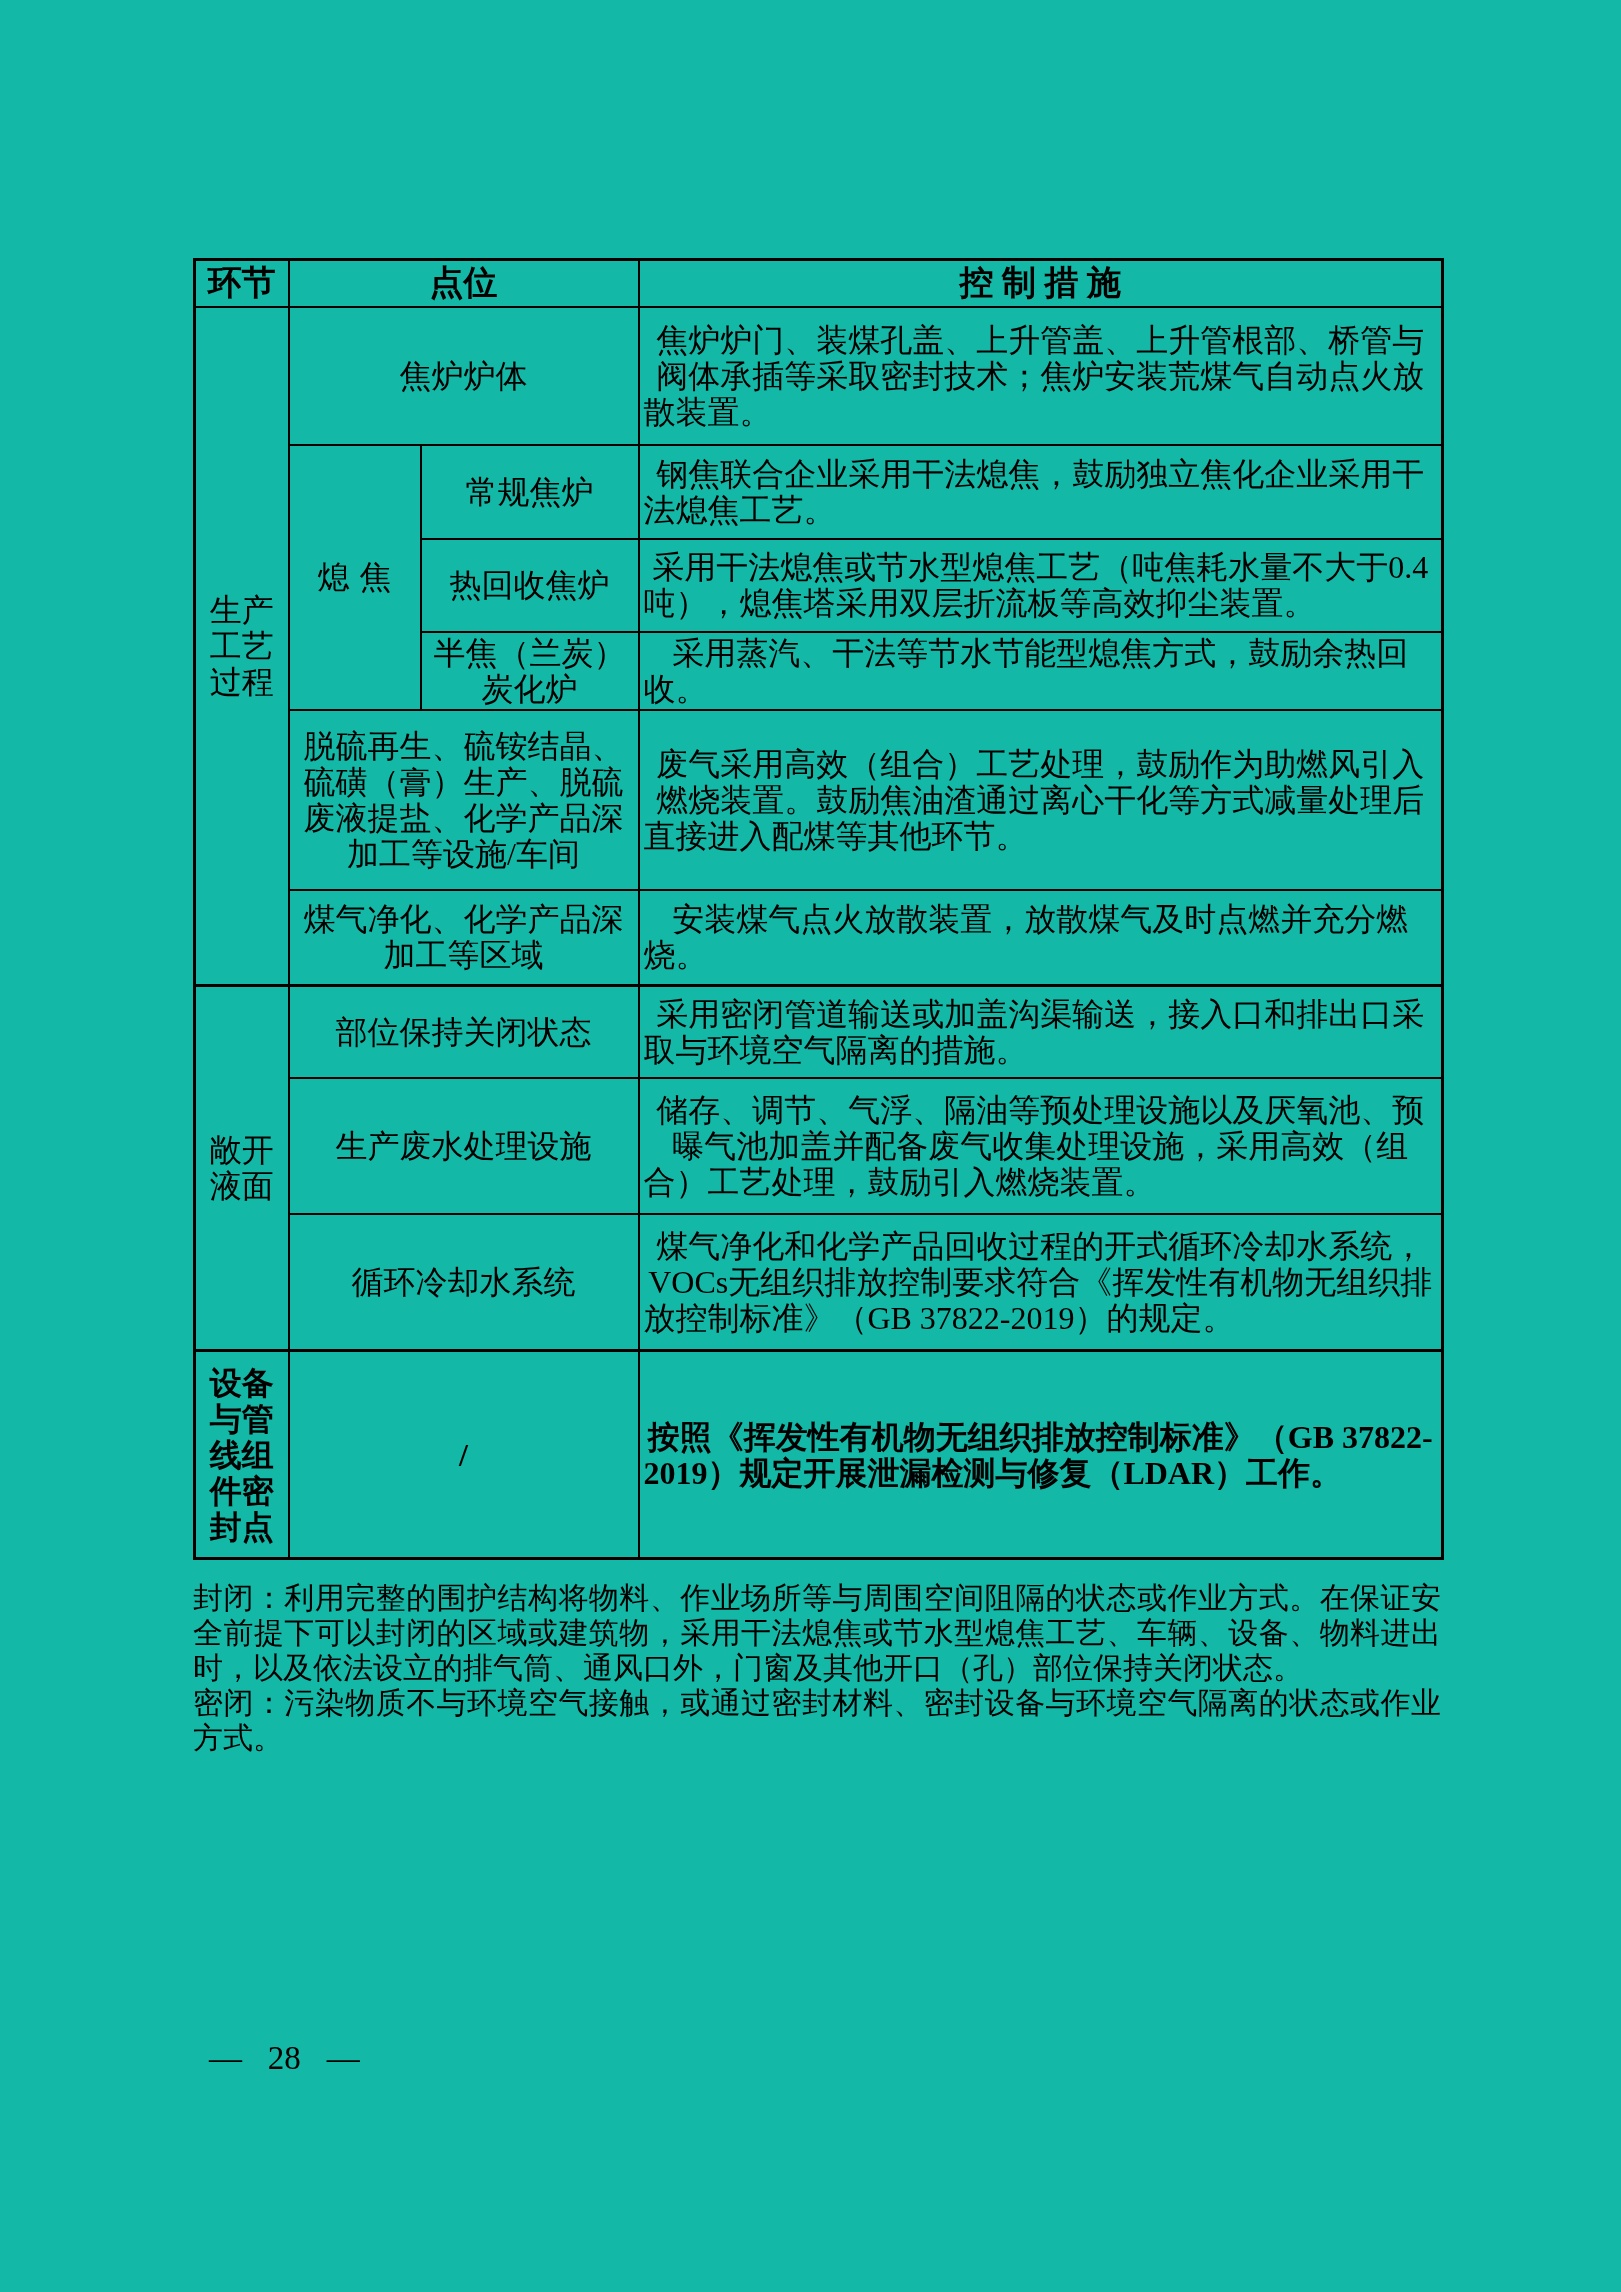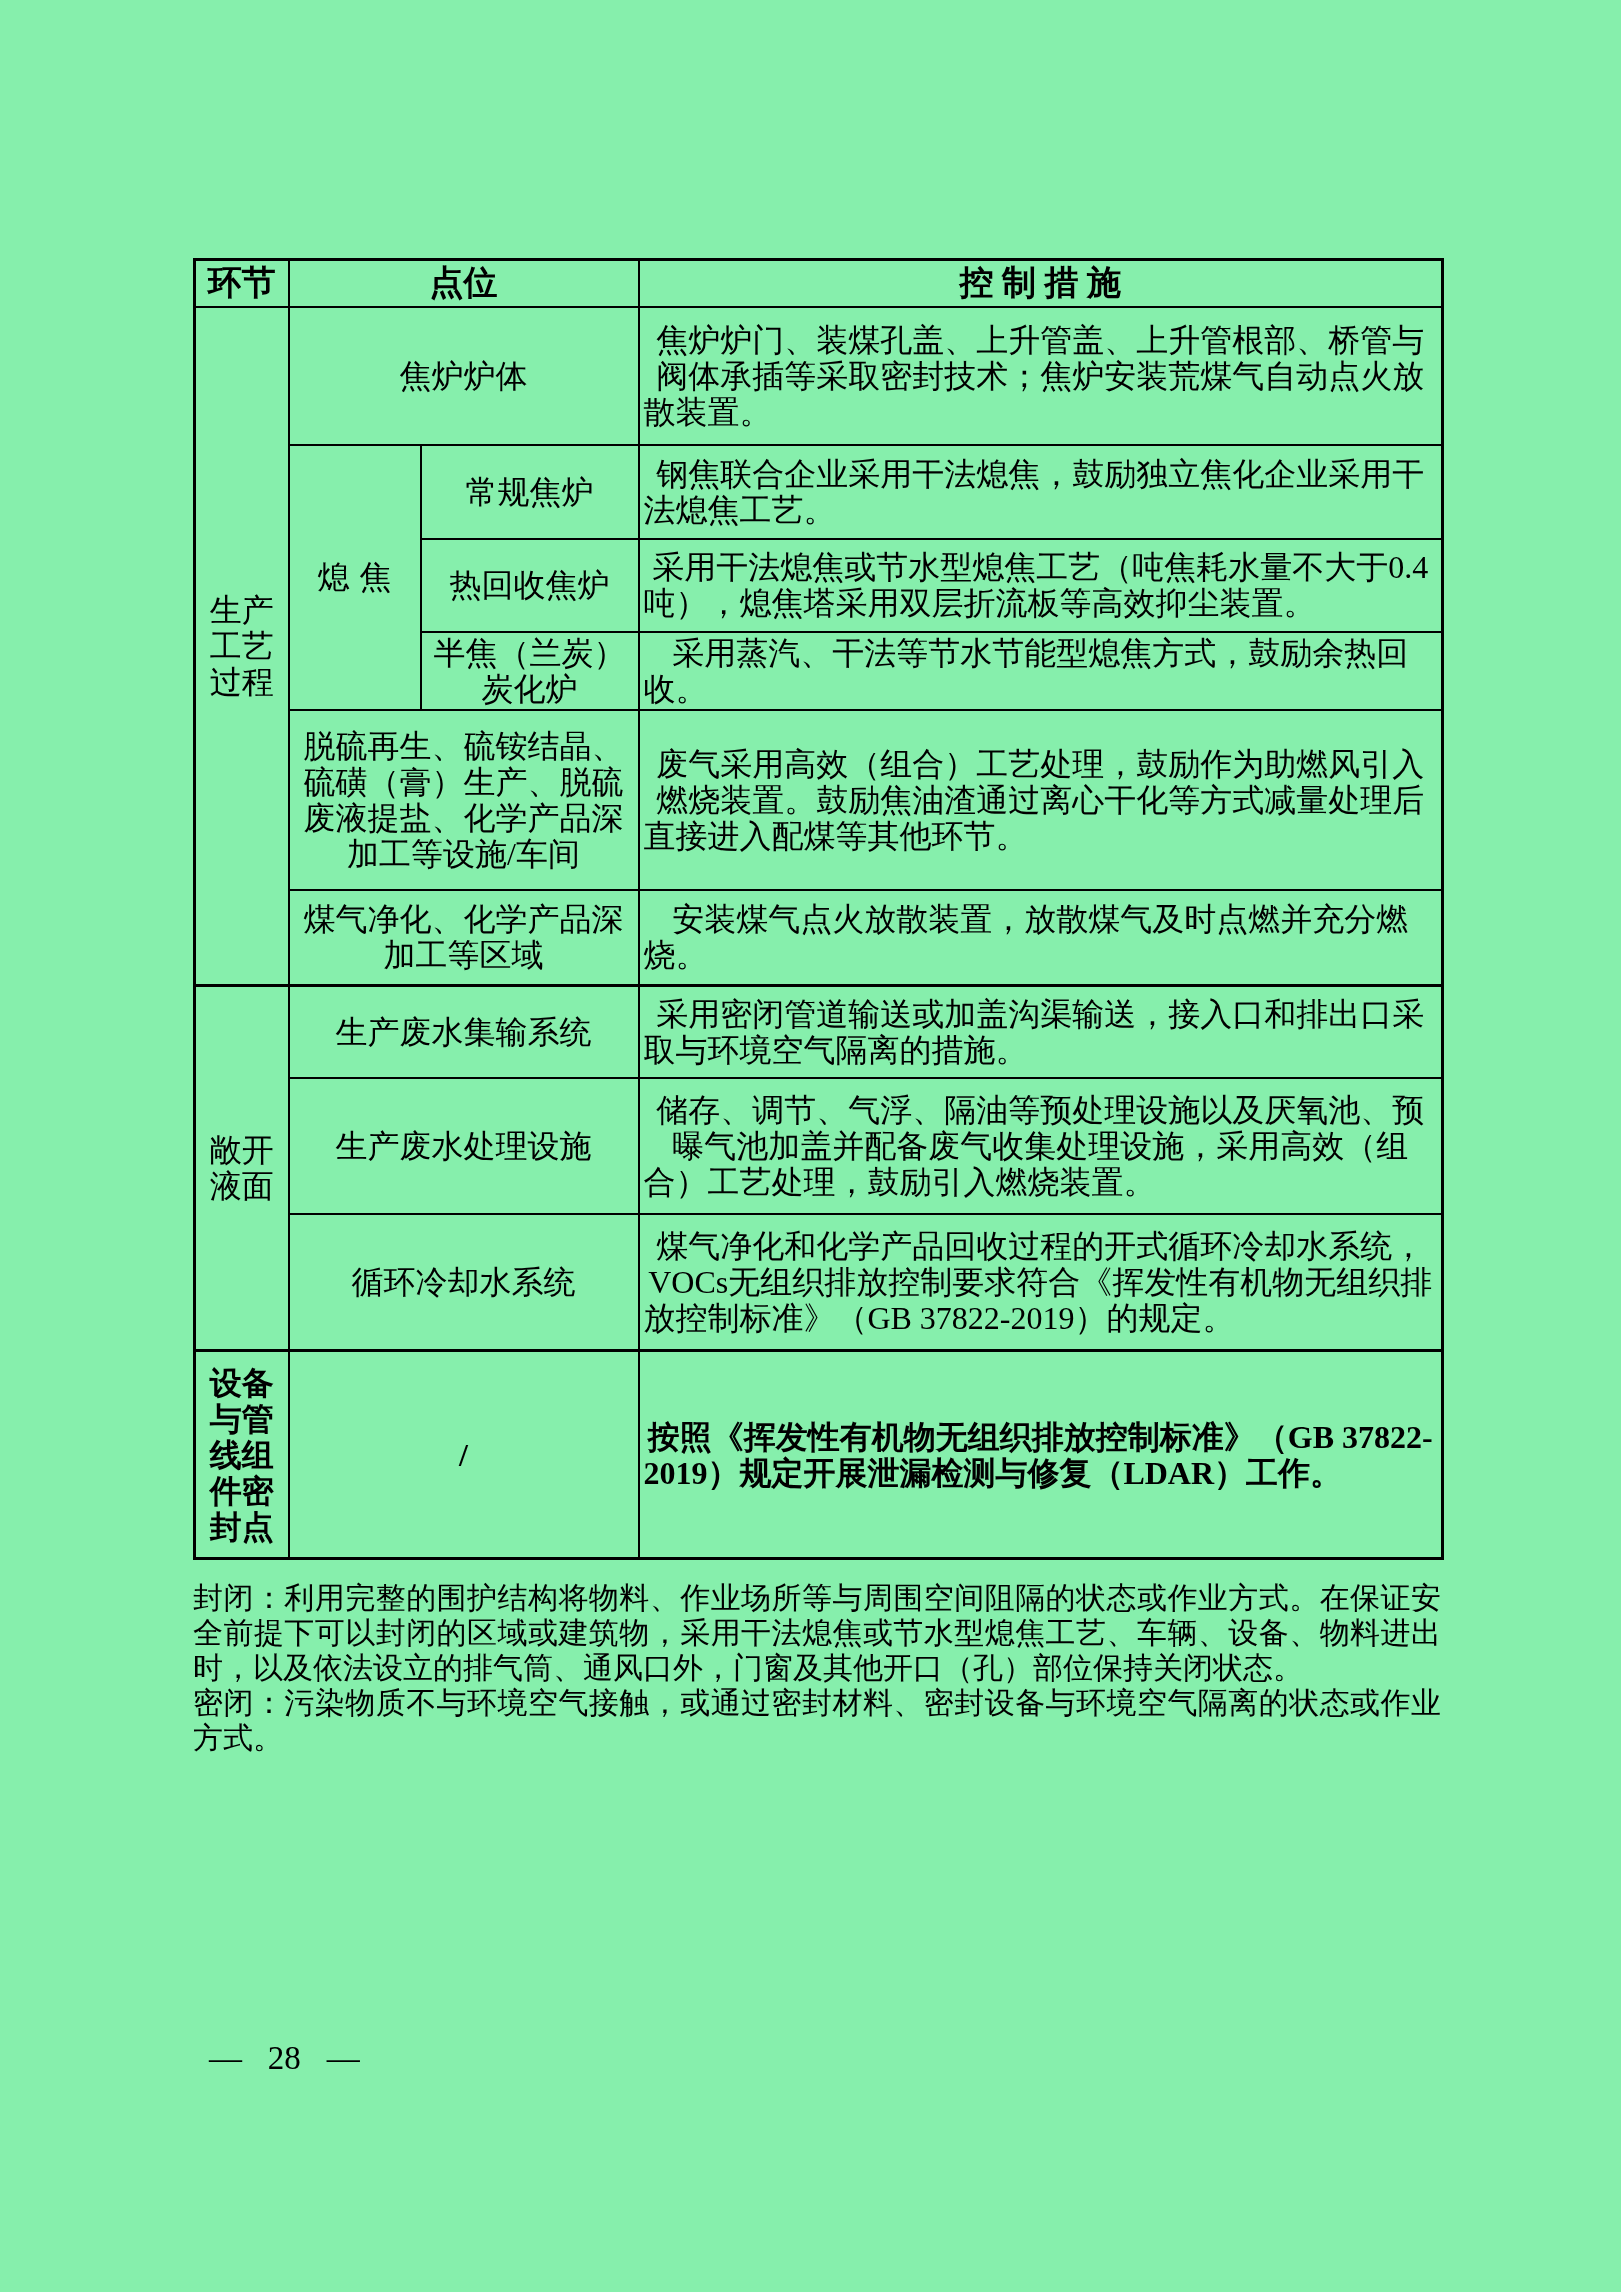--- a/index.html
+++ b/index.html
@@ -1,19 +1,19 @@
 <!DOCTYPE html>
 <html><head>
 <meta charset="utf-8">
 <style>
   html,body{margin:0;padding:0;background:#888;}
   .page{
     position:relative;
     width:1621px;height:2293px;
-    background:#86efac;
+    background:#14b8a6;
     font-family:"Liberation Serif","DejaVu Serif",serif;
     color:#000;
     overflow:hidden;
   }
   table.ctl{
     position:absolute;left:193px;top:258px;
     width:1248px;
     border-collapse:collapse;
     table-layout:fixed;
     font-size:32px;
@@ -126,21 +126,21 @@
       <tr class="rh-5">
         <td class="c-point" colspan="2">脱硫再生、硫铵结晶、硫磺（膏）生产、脱硫废液提盐、化学产品深加工等设施/车间</td>
         <td class="c-measure">废气采用高效（组合）工艺处理，鼓励作为助燃风引入燃烧装置。鼓励焦油渣通过离心干化等方式减量处理后直接进入配煤等其他环节。</td>
       </tr>
       <tr class="rh-6">
         <td class="c-point" colspan="2">煤气净化、化学产品深加工等区域</td>
         <td class="c-measure">安装煤气点火放散装置，放散煤气及时点燃并充分燃烧。</td>
       </tr>
       <tr class="rh-7 section-start">
         <td class="c-stage" rowspan="3">敞开液面</td>
-        <td class="c-point" colspan="2">生产废水集输系统</td>
+        <td class="c-point" colspan="2">部位保持关闭状态</td>
         <td class="c-measure">采用密闭管道输送或加盖沟渠输送，接入口和排出口采取与环境空气隔离的措施。</td>
       </tr>
       <tr class="rh-8">
         <td class="c-point" colspan="2">生产废水处理设施</td>
         <td class="c-measure">储存、调节、气浮、隔油等预处理设施以及厌氧池、预曝气池加盖并配备废气收集处理设施，采用高效（组合）工艺处理，鼓励引入燃烧装置。</td>
       </tr>
       <tr class="rh-9">
         <td class="c-point" colspan="2">循环冷却水系统</td>
         <td class="c-measure">煤气净化和化学产品回收过程的开式循环冷却水系统，VOCs无组织排放控制要求符合《挥发性有机物无组织排放控制标准》（GB 37822-2019）的规定。</td>
       </tr>

